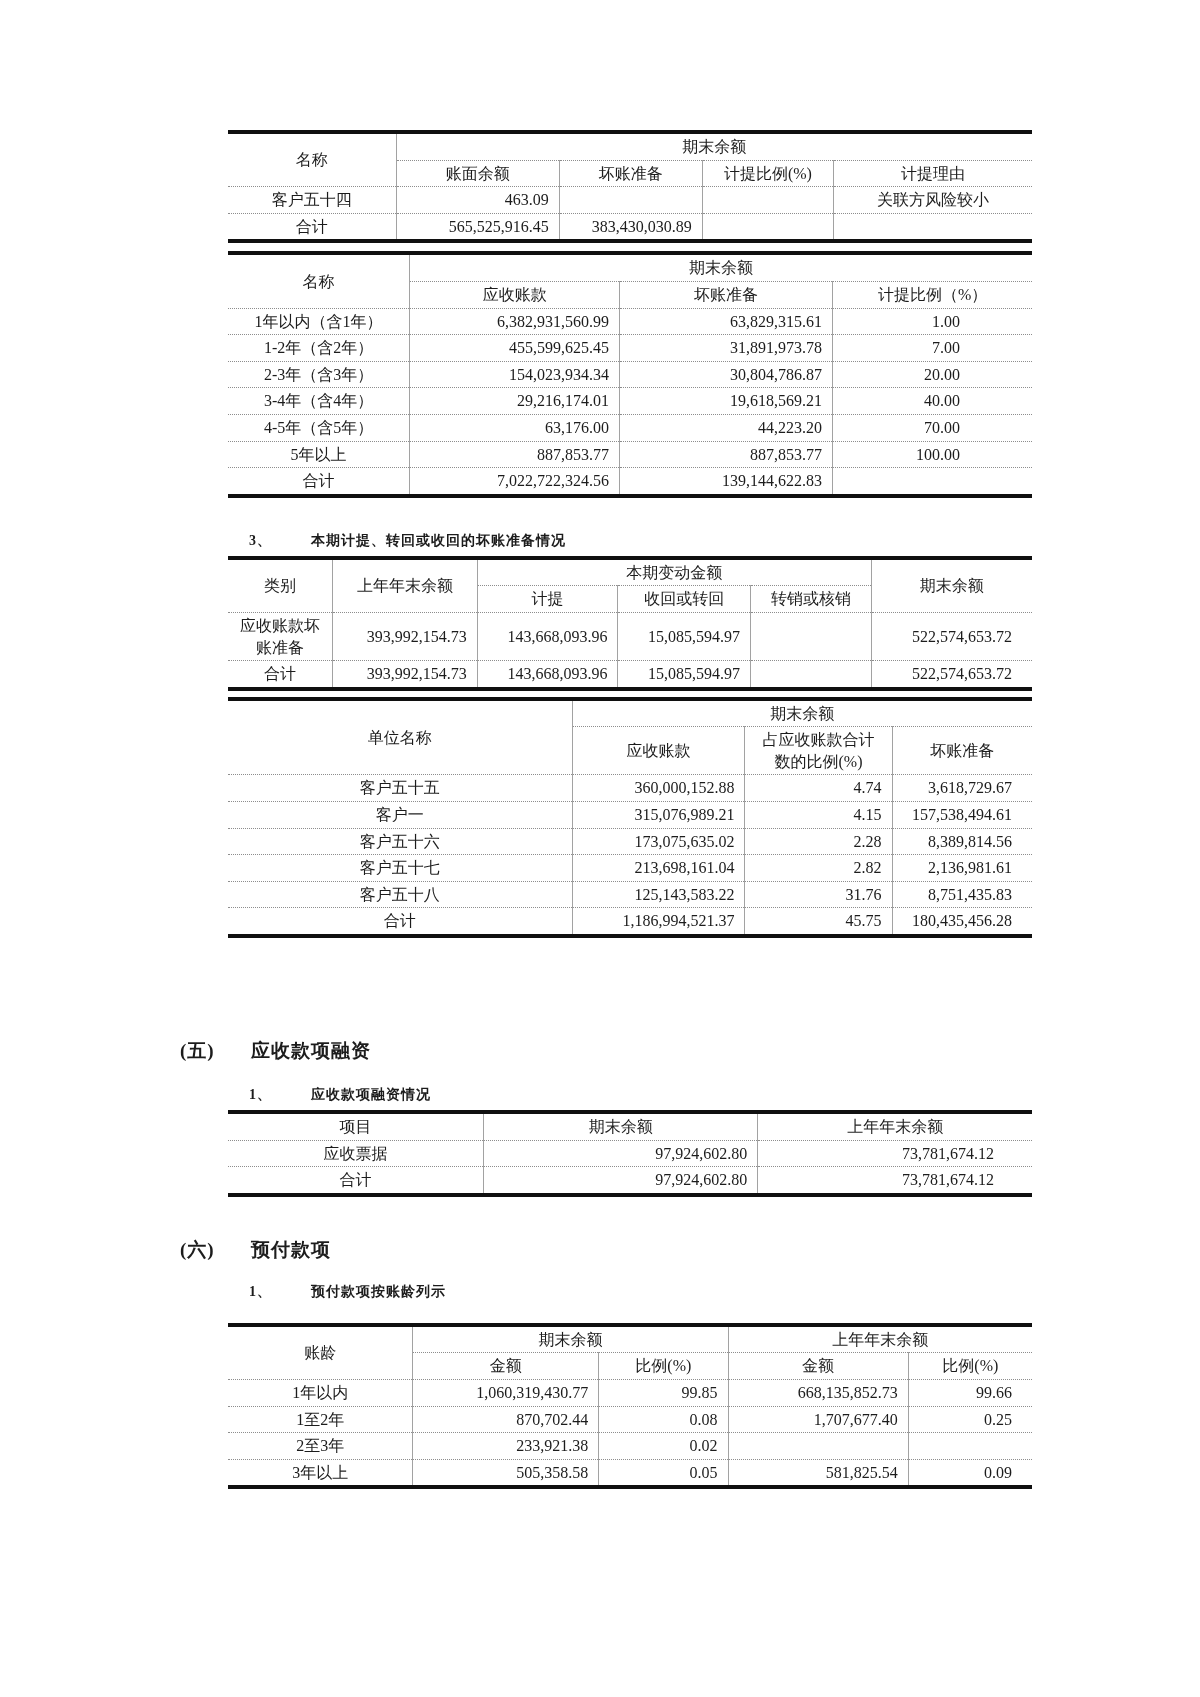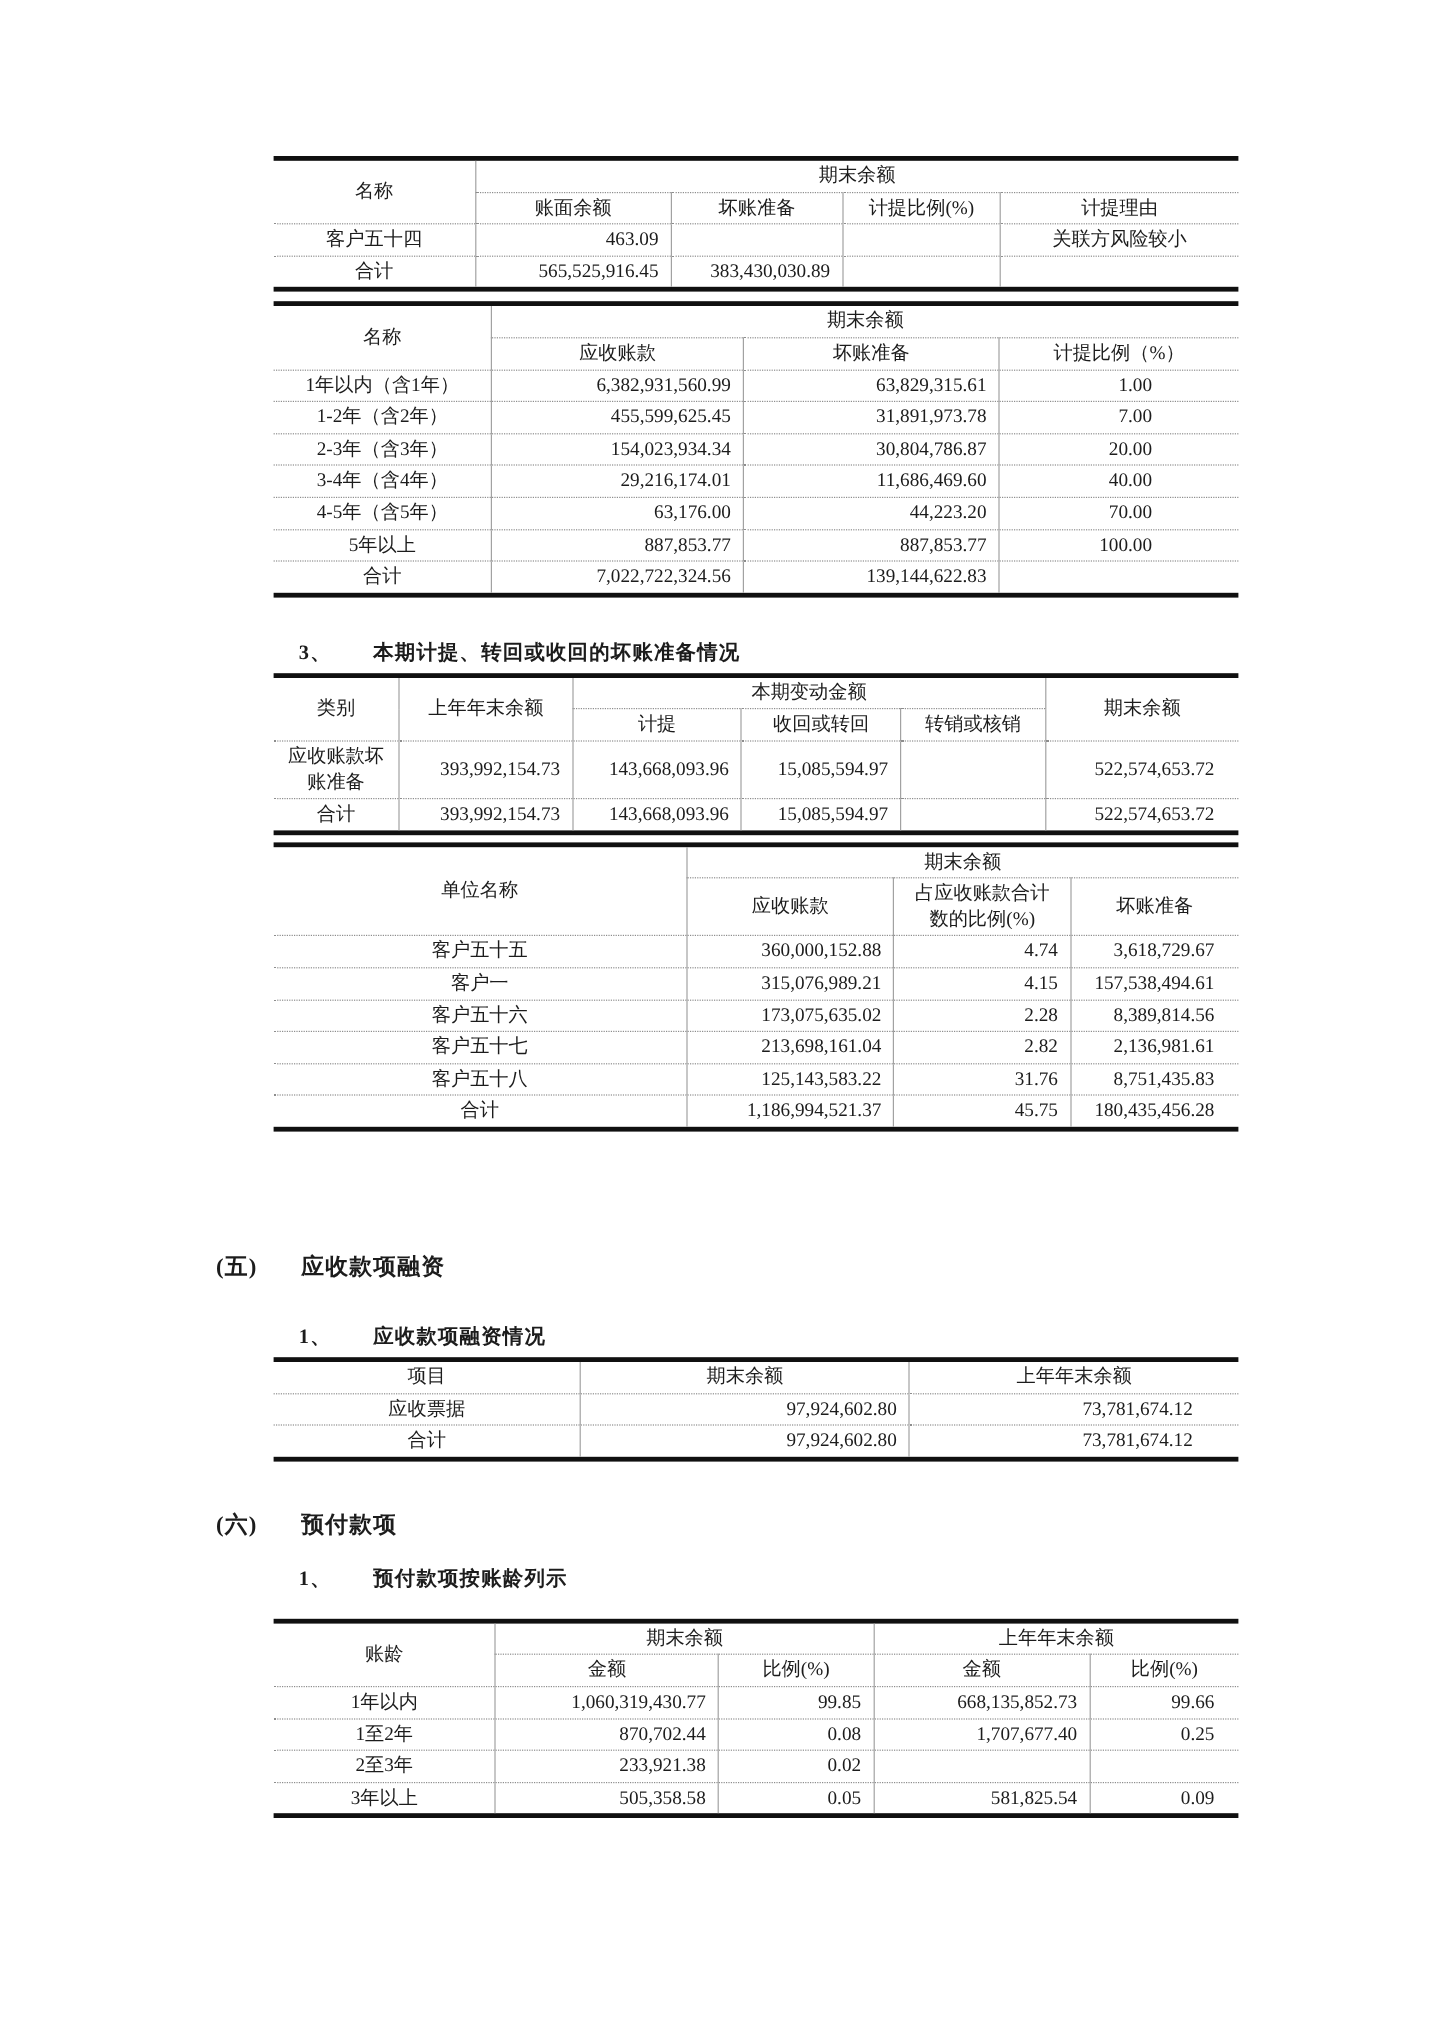--- a/index.html
+++ b/index.html
@@ -42,38 +42,38 @@
   .pad-lg  { padding-right:20px !important; } 
   .pad-xl  { padding-right:38px !important; } 
 
   
   .caption {
     margin-left:50px; margin-top:40px;
     font-size:16px;
   }
   .num-heading {
     margin-left:21px;
-    font-weight:bold; font-size:17px;
+    font-weight:bold; font-size:14px;
     letter-spacing:1px;
   }
   .num-heading .hn { display:inline-block; width:62px; font-weight:bold; }
   .sec-heading {
     margin-left:-48px;
     font-weight:bold; font-size:19px;
     letter-spacing:1px;
   }
   .sec-heading .sn { display:inline-block; width:71px; font-weight:bold; }
 
   .mt-t2 { margin-top:8px; }
   .mt-h3 { margin-top:34px; }
   .mt-t3 { margin-top:6px; }
   .mt-h4 { margin-top:40px; }
   .mt-t4 { margin-top:6px; }
   .mt-s5 { margin-top:100px; }
-  .mt-s51{ margin-top:33px; }
+  .mt-s51{ margin-top:22px; }
   .mt-t5 { margin-top:6px; }
   .mt-s6 { margin-top:40px; }
   .mt-s61{ margin-top:20px; }
   .mt-t6 { margin-top:22px; }
 </style>
 </head>
 <body>
 
 <div class="page">
   <div class="content">
@@ -149,21 +149,21 @@
         </tr>
         <tr>
           <td class="lbl">2-3年（含3年）</td>
           <td class="num">154,023,934.34</td>
           <td class="num">30,804,786.87</td>
           <td class="num pad-pct">20.00</td>
         </tr>
         <tr>
           <td class="lbl">3-4年（含4年）</td>
           <td class="num">29,216,174.01</td>
-          <td class="num">11,686,469.60</td>
+          <td class="num">19,618,569.21</td>
           <td class="num pad-pct">40.00</td>
         </tr>
         <tr>
           <td class="lbl">4-5年（含5年）</td>
           <td class="num">63,176.00</td>
           <td class="num">44,223.20</td>
           <td class="num pad-pct">70.00</td>
         </tr>
         <tr>
           <td class="lbl">5年以上</td>

